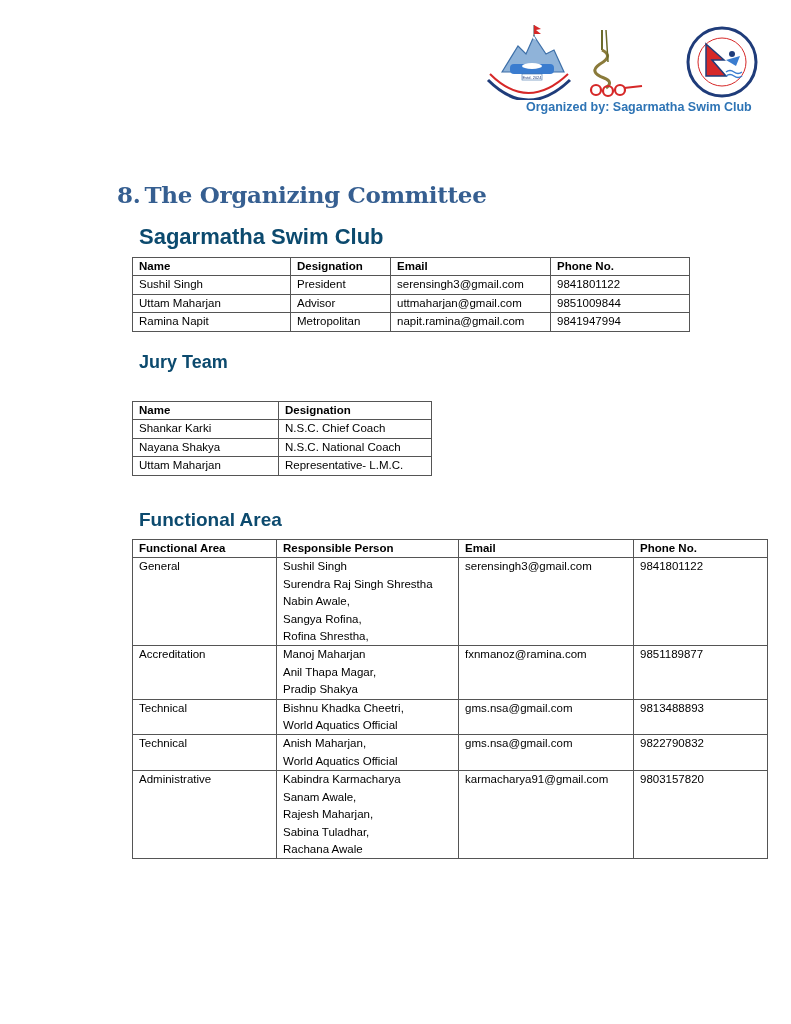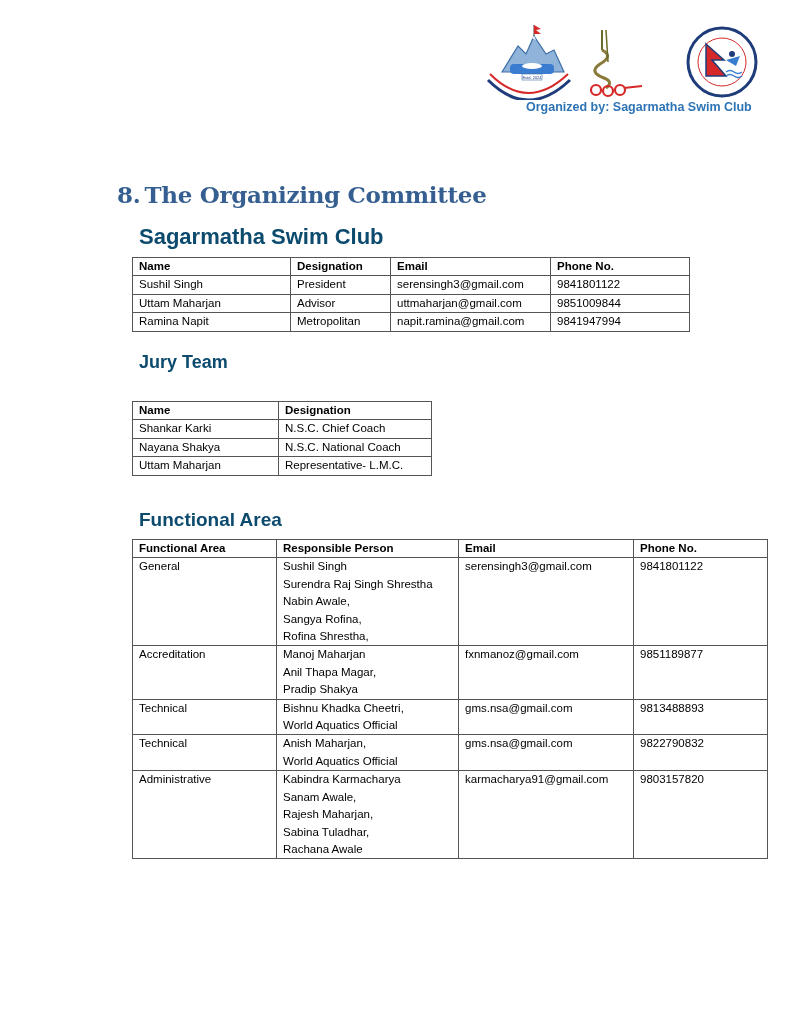--- a/index.html
+++ b/index.html
@@ -170,21 +170,21 @@
         <td>serensingh3@gmail.com</td>
         <td>9841801122</td>
       </tr>
       <tr>
         <td>Accreditation</td>
         <td class="multi">
           <span>Manoj Maharjan</span>
           <span>Anil Thapa Magar,</span>
           <span>Pradip Shakya</span>
         </td>
-        <td>fxnmanoz@gmail.com</td>
+        <td>fxnmanoz@ramina.com</td>
         <td>9851189877</td>
       </tr>
       <tr>
         <td>Technical</td>
         <td class="multi">
           <span>Bishnu Khadka Cheetri,</span>
           <span>World Aquatics Official</span>
         </td>
         <td>gms.nsa@gmail.com</td>
         <td>9813488893</td>

